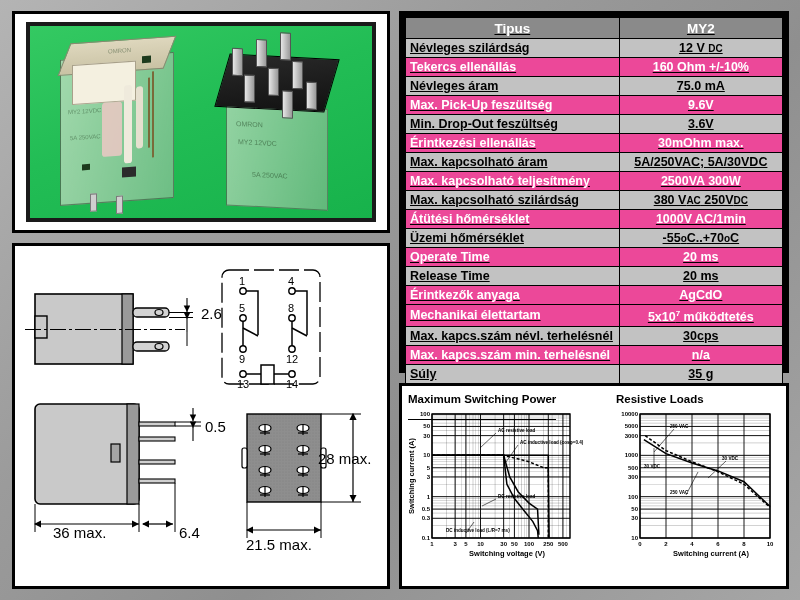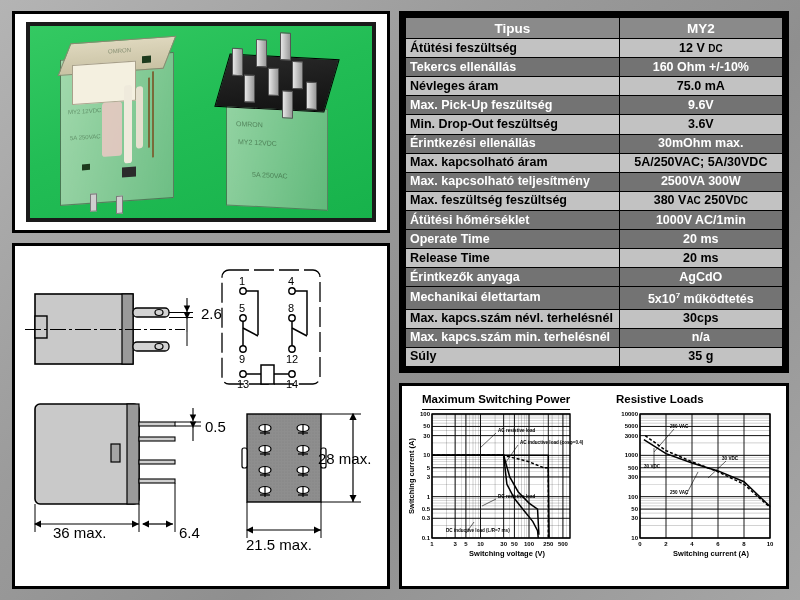--- a/index.html
+++ b/index.html
@@ -37,41 +37,41 @@
     background:linear-gradient(170deg,#2a2a2a,#111);border:1px solid #000;transform:skewX(-16deg);}
   .rb-body{position:absolute;left:4px;top:50px;width:100px;height:100px;
     background:linear-gradient(100deg,rgba(205,222,202,.66),rgba(168,190,168,.5));border:1px solid rgba(40,60,40,.5);}
   .rb-pin{position:absolute;width:9px;height:26px;background:linear-gradient(90deg,#e6e6e6,#9a9a9a);
     border:1px solid #555;border-radius:1px;}
   .rb-txt{position:absolute;color:rgba(25,55,25,.5);font-size:7px;font-family:"Liberation Sans",sans-serif;}
   .rc-txt{position:absolute;color:rgba(30,60,30,.45);font-size:6px;}
 
   
   #table-panel{left:399px;top:11px;width:390px;height:362px;padding:3px;background:#000;}
-  table.spec{border-collapse:collapse;width:100%;height:100%;table-layout:fixed;}
+  table.spec{border-collapse:collapse;width:100%;height:100%;table-layout:fixed;text-decoration:underline;}
   table.spec td{
     border:1px solid #000;padding:0 4px;height:18px;line-height:17px;
     font-size:12.5px;font-weight:bold;white-space:nowrap;overflow:hidden;
   }
   td.k{width:57%;text-align:left;}
   td.v{width:43%;text-align:center;}
-  tr.dark td{background:#737373;color:#ffffff;}
+  tr.dark td{background:#ec4899;color:#ffffff;}
   tr.light td{background:#c2c2c2;color:#000000;}
   tr.head td{background:#8a8a8a;color:#fff;text-align:center;font-size:13.5px;height:20px;}
   td.small{font-size:10.5px;}
   sup{font-size:8px;}
   .sub{font-size:10px;vertical-align:baseline;}
 
   
   #draw-panel{left:12px;top:243px;width:378px;height:346px;}
 
   
   #chart-panel{left:399px;top:383px;width:390px;height:206px;}
   .ch-title{position:absolute;font-size:11.5px;font-weight:bold;color:#000;font-family:"Liberation Sans",sans-serif;}
-  #t-left{left:20px;top:7px;border-bottom:1.5px solid #000;padding-bottom:4px;}
+  #t-left{left:6px;top:7px;border-bottom:1.5px solid #000;padding-bottom:14px;}
   #t-right{left:214px;top:7px;}
 </style>
 </head>
 <body>
 
 <div class="panel" id="photo-panel">
   <div class="photo-inner">
     <div class="photo-green">
 
       <div class="relay" id="relay-clear">
@@ -114,21 +114,21 @@
 </div>
 
 <div class="panel" id="table-panel">
   <table class="spec">
     <tbody id="spec-body">
         <tr class="head">
           <td class="k">Tipus</td>
           <td class="v">MY2</td>
         </tr>
         <tr class="light">
-          <td class="k">Átütési feszültség</td>
+          <td class="k">Névleges szilárdság</td>
           <td class="v">12 V <span class="sub">DC</span></td>
         </tr>
         <tr class="dark">
           <td class="k">Tekercs ellenállás</td>
           <td class="v">160 Ohm +/-10%</td>
         </tr>
         <tr class="light">
           <td class="k">Névleges áram</td>
           <td class="v">75.0 mA</td>
         </tr>
@@ -146,26 +146,30 @@
         </tr>
         <tr class="light">
           <td class="k">Max. kapcsolható áram</td>
           <td class="v">5A/250VAC; 5A/30VDC</td>
         </tr>
         <tr class="dark">
           <td class="k">Max. kapcsolható teljesítmény</td>
           <td class="v">2500VA 300W</td>
         </tr>
         <tr class="light">
-          <td class="k">Max. feszültség feszültség</td>
+          <td class="k">Max. kapcsolható szilárdság</td>
           <td class="v">380 V<span class="sub">AC</span> 250V<span class="sub">DC</span></td>
         </tr>
         <tr class="dark">
           <td class="k">Átütési hőmérséklet</td>
           <td class="v">1000V AC/1min</td>
+        </tr>
+        <tr class="light">
+          <td class="k">Üzemi hőmérséklet</td>
+          <td class="v">-55<span class="sub">o</span>C..+70<span class="sub">o</span>C</td>
         </tr>
         <tr class="dark">
           <td class="k">Operate Time</td>
           <td class="v">20 ms</td>
         </tr>
         <tr class="light">
           <td class="k">Release Time</td>
           <td class="v">20 ms</td>
         </tr>
         <tr class="dark">

